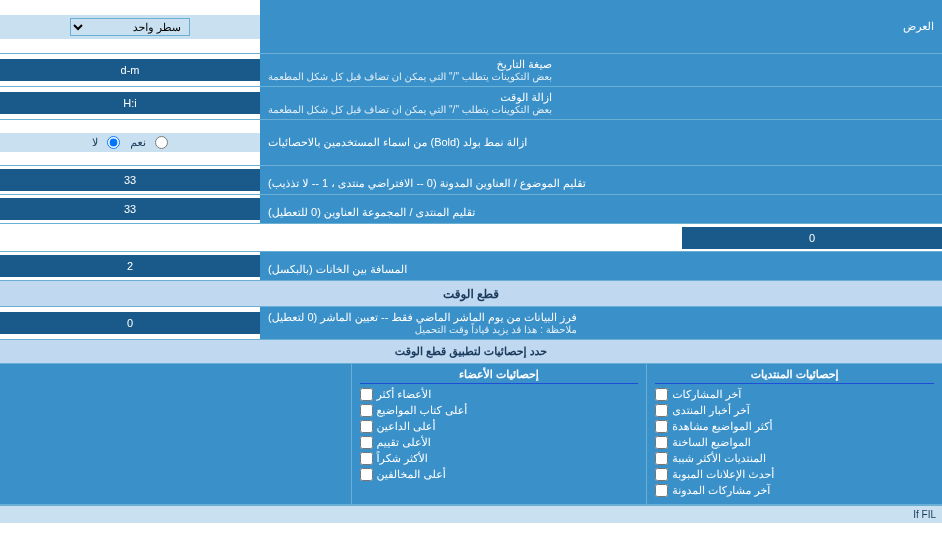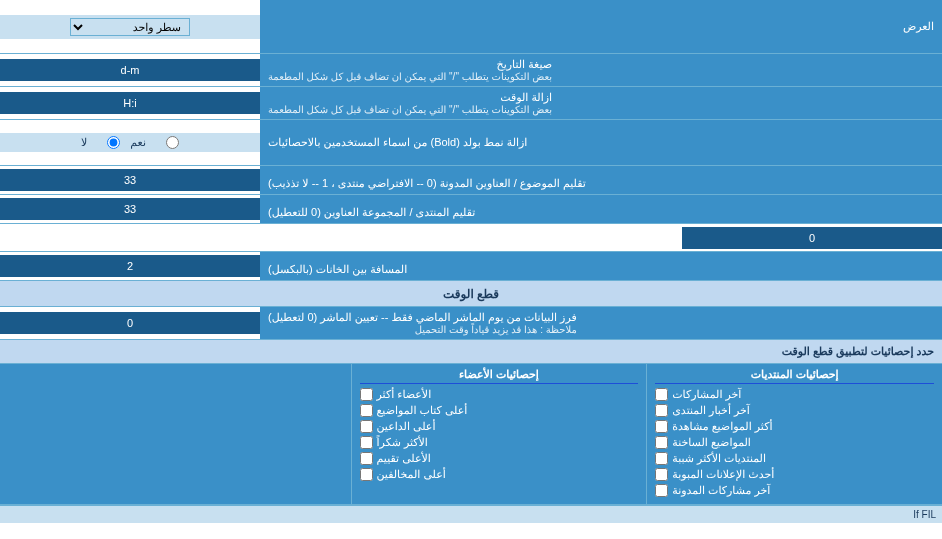--- a/index.html
+++ b/index.html
@@ -124,35 +124,35 @@
       align-items: center;
       justify-content: center;
       padding: 3px 6px;
       gap: 10px;
     }
     .radio-row-input label {
       font-size: 11px;
       color: #1a3a5c;
       display: flex;
       align-items: center;
-      gap: 20px;
+      gap: 9px;
       cursor: pointer;
     }
     .stats-title-row {
       background: #c0d8f0;
       color: #1a3a5c;
       text-align: right;
       font-weight: bold;
       font-size: 11px;
       padding: 3px 8px;
       border-bottom: 1px solid #6ab0d4;
       min-height: 24px;
       display: flex;
       align-items: center;
-      justify-content: flex-start;
+      justify-content: center;
     }
 
     .stats-grid {
       display: flex;
       gap: 0;
       background: #3a90c8;
       border-bottom: 1px solid #6ab0d4;
     }
 
     .stats-col {
@@ -335,28 +335,28 @@
     </div>
     <div class="stats-item">
       <span>أعلى كتاب المواضيع</span>
       <input type="checkbox" style="">
     </div>
     <div class="stats-item">
       <span>أعلى الداعين</span>
       <input type="checkbox" style="">
     </div>
     <div class="stats-item">
+      <span>الأعلى تقييم</span>
+      <input type="checkbox" style="">
+    </div>
+    <div class="stats-item">
       <span>الأكثر شكراً</span>
       <input type="checkbox" style="">
     </div>
     <div class="stats-item">
-      <span>الأعلى تقييم</span>
-      <input type="checkbox" style="">
-    </div>
-    <div class="stats-item">
       <span>أعلى المخالفين</span>
       <input type="checkbox" style="">
     </div>
   </div>
 
   <div class="stats-col" style="flex:1.2;">
   </div>
 </div>
 
 <div class="bottom-text">If FIL</div>

